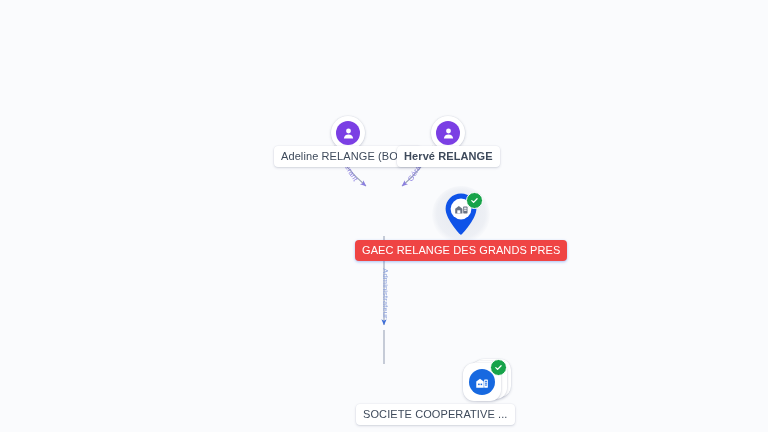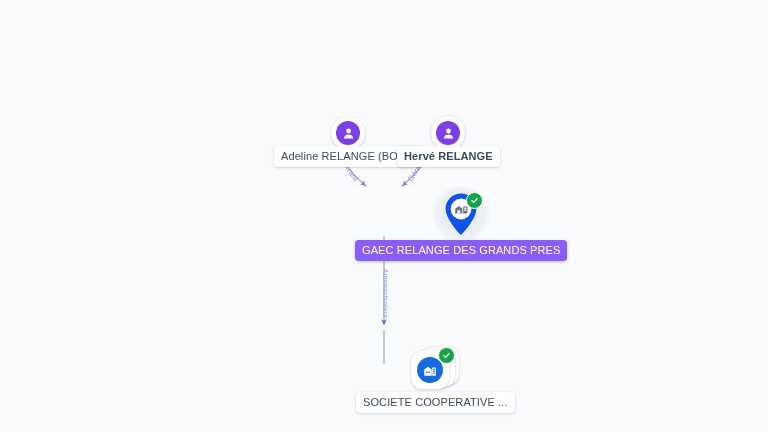--- a/index.html
+++ b/index.html
@@ -138,21 +138,21 @@
     font-size: 11px;
     line-height: 14px;
     letter-spacing: 0.1px;
     white-space: nowrap;
     padding: 3px 7px 4px 7px;
     border-radius: 4px;
     box-shadow: 0 1px 2.5px rgba(40,50,90,0.18), 0 0 0 0.5px rgba(40,50,90,0.05);
     z-index: 4;
   }
   .node-label.selected {
-    background: #8b5cf6;
+    background: #ef4444;
     color: #ffffff;
     box-shadow: 0 1px 3px rgba(15,83,232,0.35);
   }
 
   
   .edge-label {
     position: absolute;
     font-size: 7.5px;
     line-height: 9px;
     letter-spacing: 0.15px;
@@ -236,21 +236,21 @@
         <div class="badge-check" style="right:-3px; top:0px;">
           <svg width="9" height="9" viewBox="0 0 24 24" aria-hidden="true">
             <path d="M4.8 12.4l4.7 4.7 9.4-9.9" fill="none" stroke="#ffffff" stroke-width="3.4" stroke-linecap="round" stroke-linejoin="round"></path>
           </svg>
         </div>
       </div>
     </div>
     <div class="node-label selected">GAEC RELANGE DES GRANDS PRES</div>
   </div>
 
-  <div class="node" style="left:356px; top:344px;">
+  <div class="node" style="left:356px; top:356px;align-items:flex-end;">
     <div class="stack-wrap">
       <div class="stack-card c3"></div>
       <div class="stack-card c2"></div>
       <div class="stack-card c1">
         <div class="stack-icon-circle">
           <svg width="16" height="16" viewBox="0 0 24 24" aria-hidden="true">
             <path d="M3.4 20.5v-9.2l5.6-4.3 5.6 4.3v9.2z" fill="#ffffff"></path>
             <rect x="15.2" y="8.4" width="5.6" height="12.1" rx="0.7" fill="#ffffff"></rect>
             <rect x="6.2" y="14.4" width="2.3" height="2.3" fill="#1769e0"></rect>
             <rect x="9.9" y="14.4" width="2.3" height="2.3" fill="#1769e0"></rect>

